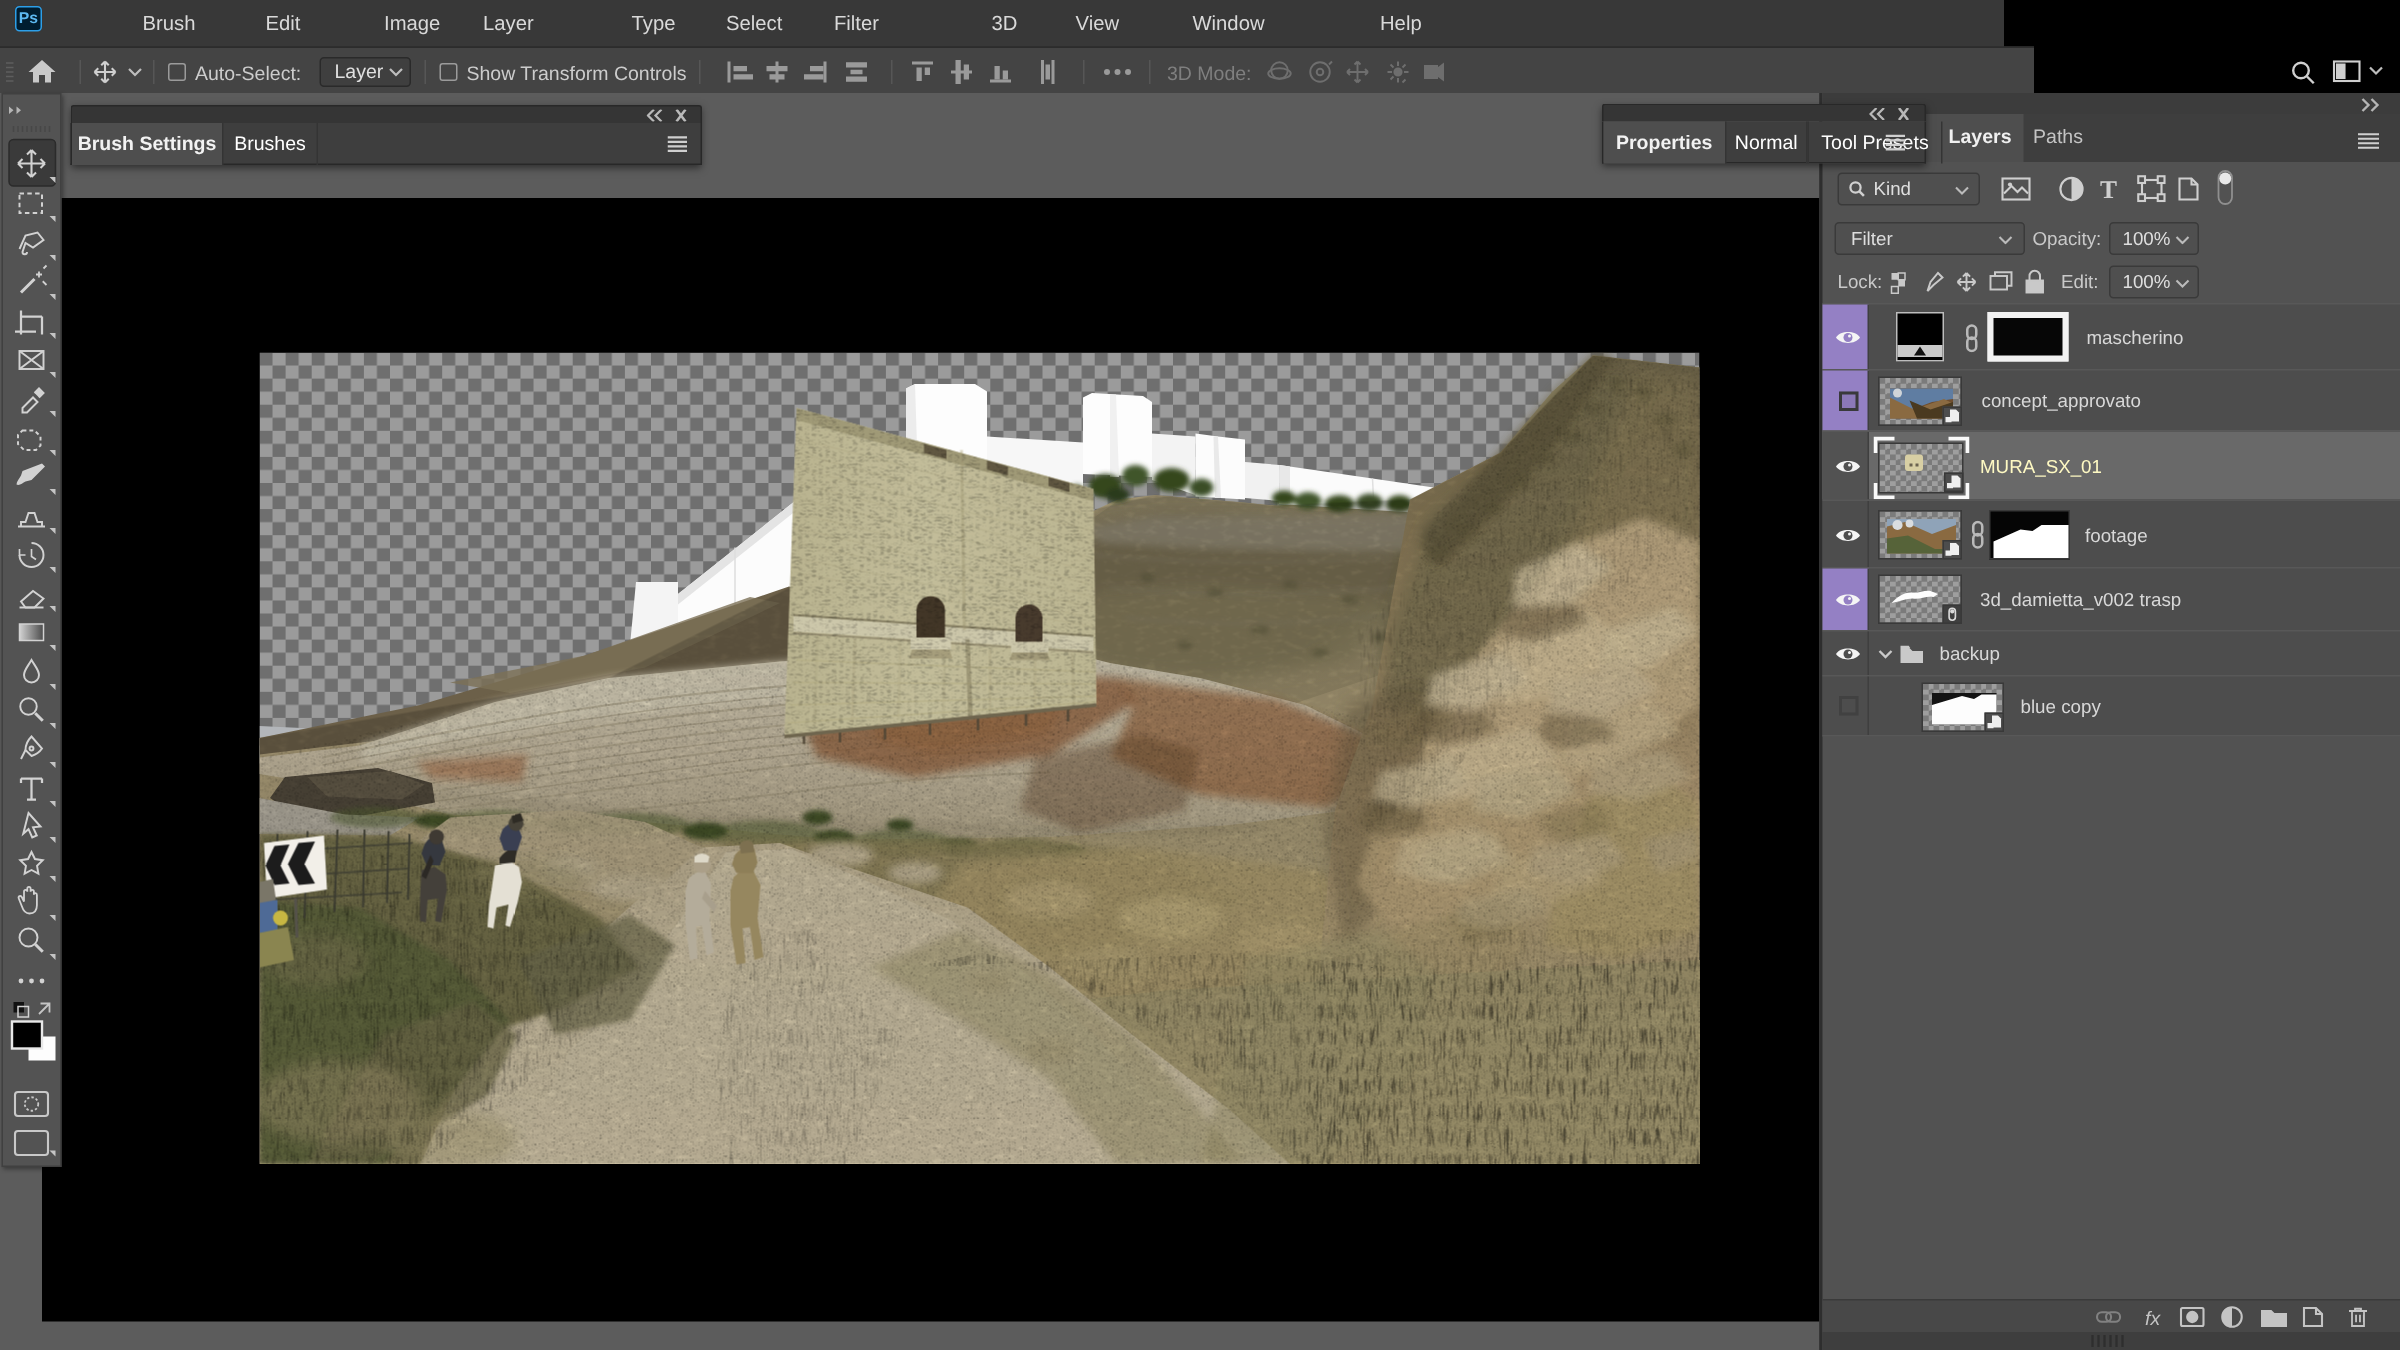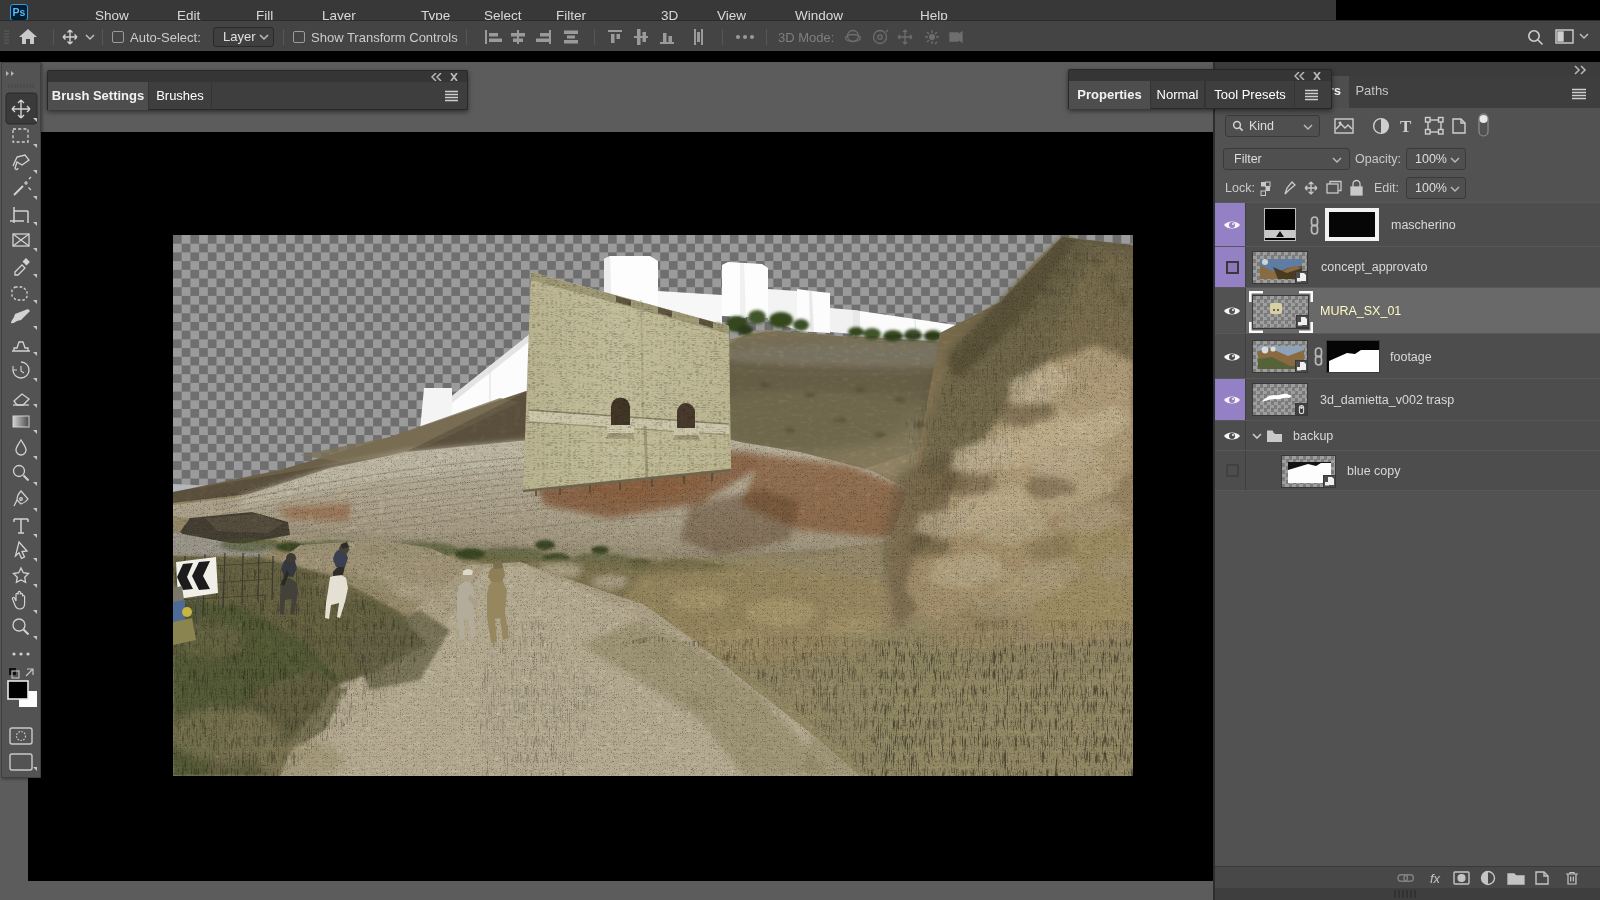--- a/index.html
+++ b/index.html
@@ -4,21 +4,21 @@
 <style>
   * { margin:0; padding:0; box-sizing:border-box; }
   html,body { width:1600px; height:900px; overflow:hidden; background:#000; }
   body { font-family:"Liberation Sans", sans-serif; position:relative; }
   .abs { position:absolute; }
   
   #menubar { position:absolute; left:0; top:0; width:1336px; height:31px; background:#383838; }
   #menubar .mi { position:absolute; top:8px; font-size:13.5px; color:#d9d9d9; }
   #pslogo { position:absolute; left:10px; top:4px; width:18px; height:17px; background:#001d30; border:1.5px solid #2d9fe8; border-radius:3px; color:#5cb8f0; font-size:10.5px; font-weight:bold; text-align:center; line-height:14px; }
   
-  #optbar { position:absolute; left:0; top:20px; width:1600px; height:31px; background:#444444; border-top:1px solid #2c2c2c;padding-left:44px; }
+  #optbar { position:absolute; left:0; top:31px; width:1356px; height:31px; background:#444444; border-top:1px solid #2c2c2c;padding-left:44px; }
   .osep { position:absolute; top:8px; width:1px; height:16px; background:#565656; }
   .cb { position:absolute; top:10px; width:12px; height:12px; border:1px solid #9b9b9b; border-radius:2px; background:transparent; }
   .olabel { position:absolute; top:9px; font-size:13px; color:#cccccc; }
   #layercombo { position:absolute; left:213px; top:6px; width:61px; height:20px; background:#3f3f3f; border:1px solid #2a2a2a; border-radius:3px; color:#e0e0e0; font-size:13px; padding-left:9px; line-height:18px; }
   
   #appband { position:absolute; left:0; top:62px; width:1213px; height:838px; background:#5c5c5c; }
   #canvas { position:absolute; left:28px; top:132px; width:1185px; height:749px; background:#000; }
   
   #toolbar { position:absolute; left:1px; top:62px; width:40px; height:716px; background:#535353; border:1px solid #404040; box-shadow:1px 1px 3px rgba(0,0,0,.4); }
   
@@ -38,23 +38,23 @@
   .lname { position:absolute; font-size:12.5px; color:#d8d8d8; }
   .thumb { position:absolute; border:1px solid #393939; }
   .badge { position:absolute; width:13px; height:13px; background:#4d4d4d; border:1px solid #393939; }
   .chk { background-image:conic-gradient(#9e9e9e 90deg, #7b7b7b 90deg 180deg, #9e9e9e 180deg 270deg, #7b7b7b 270deg); background-size:7px 7px; }
 </style>
 </head>
 <body>
 
 <div id="menubar">
   <div id="pslogo">Ps</div>
-  <div class="mi" style="left:95px">Show</div>
+  <div class="mi" style="left:95px">Brush</div>
   <div class="mi" style="left:177px">Edit</div>
-  <div class="mi" style="left:256px">Fill</div>
+  <div class="mi" style="left:256px">Image</div>
   <div class="mi" style="left:322px">Layer</div>
   <div class="mi" style="left:421px">Type</div>
   <div class="mi" style="left:484px">Select</div>
   <div class="mi" style="left:556px">Filter</div>
   <div class="mi" style="left:661px">3D</div>
   <div class="mi" style="left:717px">View</div>
   <div class="mi" style="left:795px">Window</div>
   <div class="mi" style="left:920px">Help</div>
 </div>
 
@@ -674,21 +674,21 @@
   <div class="ptab inactive" style="left:101px;width:64px;top:12px">Brushes</div>
   <svg width="30" height="8" style="position:absolute;right:7px;top:3px" viewBox="0 0 30 8">
       <path d="M5 0L1 4l4 4M10 0L6 4l4 4" stroke="#b9b9b9" stroke-width="1.5" fill="none"></path>
       <path d="M20 0l6 8M26 0l-6 8" stroke="#b9b9b9" stroke-width="1.7"></path>
     </svg>
   <svg width="14" height="12" style="position:absolute;right:9px;top:20px" viewBox="0 0 14 12">
       <path d="M0 1.5h13M0 4.5h13M0 7.5h13M0 10.5h13" stroke="#cfcfcf" stroke-width="1.5"></path>
     </svg>
 </div>
 
-<div class="fpanel" style="left:1068px;top:69px;width:264px">
+<div class="fpanel" style="left:1068px;top:69px;width:216px">
   <div class="ptopbar"></div>
   <div class="ptabs"></div>
   <div class="ptab active" style="left:1px;width:81px;top:12px">Properties</div>
   <div class="ptab inactive" style="left:82px;width:55px;top:12px">Normal</div>
   <div class="ptab inactive" style="left:137px;width:90px;top:12px">Tool Presets</div>
   <svg width="30" height="8" style="position:absolute;right:8px;top:3px" viewBox="0 0 30 8">
       <path d="M5 0L1 4l4 4M10 0L6 4l4 4" stroke="#b9b9b9" stroke-width="1.5" fill="none"></path>
       <path d="M20 0l6 8M26 0l-6 8" stroke="#b9b9b9" stroke-width="1.7"></path>
     </svg>
   <svg width="14" height="12" style="position:absolute;right:13px;top:20px" viewBox="0 0 14 12">

